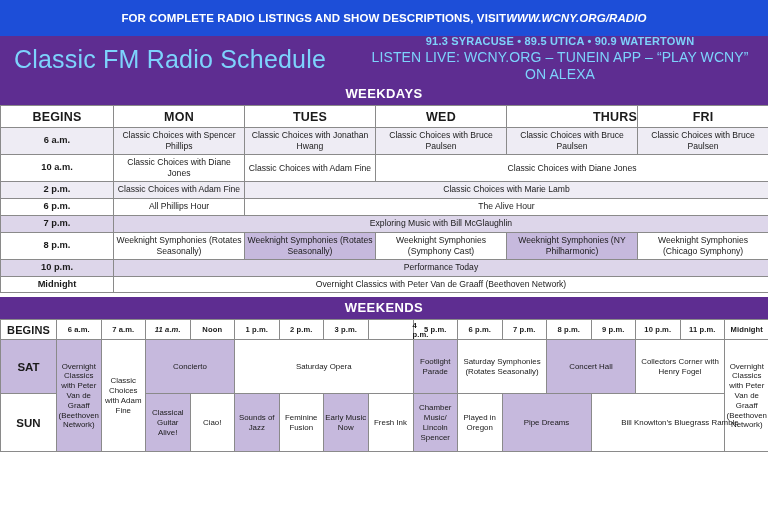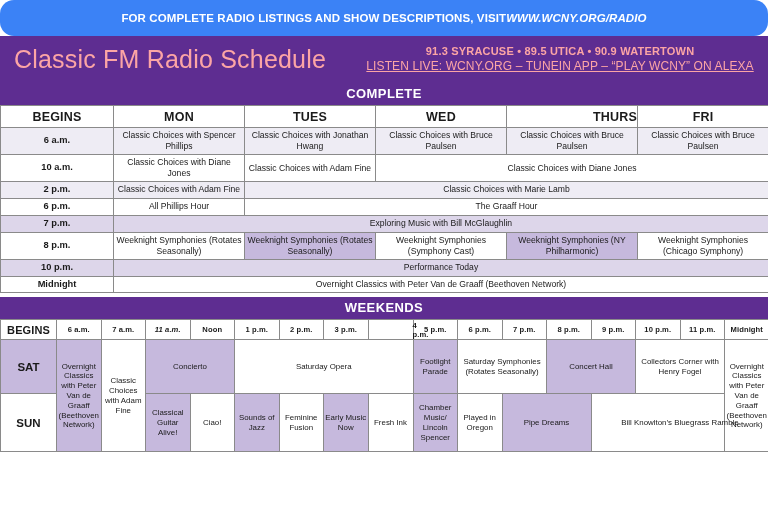--- a/index.html
+++ b/index.html
@@ -6,56 +6,55 @@
   body {
     width: 768px; height: 512px;
     font-family: "Liberation Sans", sans-serif;
     background: #ffffff;
     overflow: hidden;
   }
   .page { width: 768px; height: 512px; position: relative; }
 
   
   .red-banner {
-    background: #3b82f6;
+    background: #1d4ed8;
     height: 36px;
     display: flex;
     align-items: center;
     justify-content: center;
     color: #ffffff;
     font-weight: bold;
     font-size: 11.5px;
     letter-spacing: 0.1px;
-    border-radius: 14px;
   }
   .red-banner .ital { font-style: italic; }
 
   
   .title-band {
     background: #5e2d91;
     height: 47px;
     display: flex;
     align-items: center;
     padding: 0 14px;
-    color: #fca5a5;
+    color: #7dd3fc;
   }
   .title-main {
     font-size: 25px;
     font-weight: 300;
     letter-spacing: 0.2px;
     flex: 0 0 auto;
   }
   .title-right {
     flex: 1 1 auto;
     text-align: center;
     padding-left: 40px;
     line-height: 1.25;
   }
   .title-freq { font-size: 11px; font-weight: bold; letter-spacing: 0.2px; }
-  .title-listen { font-size: 12px; letter-spacing: 0.1px; text-decoration: underline; }
+  .title-listen { font-size: 14px; letter-spacing: 0.1px; }
 
   
   .section-bar {
     background: #5e2d91;
     color: #ffffff;
     text-align: center;
     font-weight: bold;
     font-size: 13px;
     letter-spacing: 0.4px;
     height: 22px;
@@ -133,21 +132,21 @@
   </div>
 
   <div class="title-band">
     <div class="title-main">Classic FM Radio Schedule</div>
     <div class="title-right">
       <div class="title-freq">91.3 SYRACUSE  •  89.5 UTICA  •  90.9 WATERTOWN</div>
       <div class="title-listen">LISTEN LIVE: WCNY.ORG – TUNEIN APP – “PLAY WCNY” ON ALEXA</div>
     </div>
   </div>
 
-  <div class="section-bar">COMPLETE</div>
+  <div class="section-bar">WEEKDAYS</div>
 
   <table class="wd">
     <thead>
       <tr class="wd-head" id="wd-head-row">
           <th style="width: 113px;">BEGINS</th>
           <th style="width: 131px;">MON</th>
           <th style="width: 131px;">TUES</th>
           <th style="width: 131px;">WED</th>
           <th style="width: 131px; text-align: right;">THURS</th>
           <th style="width: 131px;">FRI</th>
@@ -169,21 +168,21 @@
           <td colspan="3">Classic Choices with Diane Jones</td>
         </tr>
         <tr class="r-tint">
           <td class="timecol">2 p.m.</td>
           <td>Classic Choices with Adam Fine</td>
           <td colspan="4">Classic Choices with Marie Lamb</td>
         </tr>
         <tr class="r-plain">
           <td class="timecol">6 p.m.</td>
           <td>All Phillips Hour</td>
-          <td colspan="4">The Graaff Hour</td>
+          <td colspan="4">The Alive Hour</td>
         </tr>
         <tr class="r-lav">
           <td class="timecol">7 p.m.</td>
           <td colspan="5">Exploring Music with Bill McGlaughlin</td>
         </tr>
         <tr class="r-plain">
           <td class="timecol">8 p.m.</td>
           <td>Weeknight Symphonies (Rotates Seasonally)</td>
           <td class="hl">Weeknight Symphonies (Rotates Seasonally)</td>
           <td>Weeknight Symphonies (Symphony Cast)</td>

